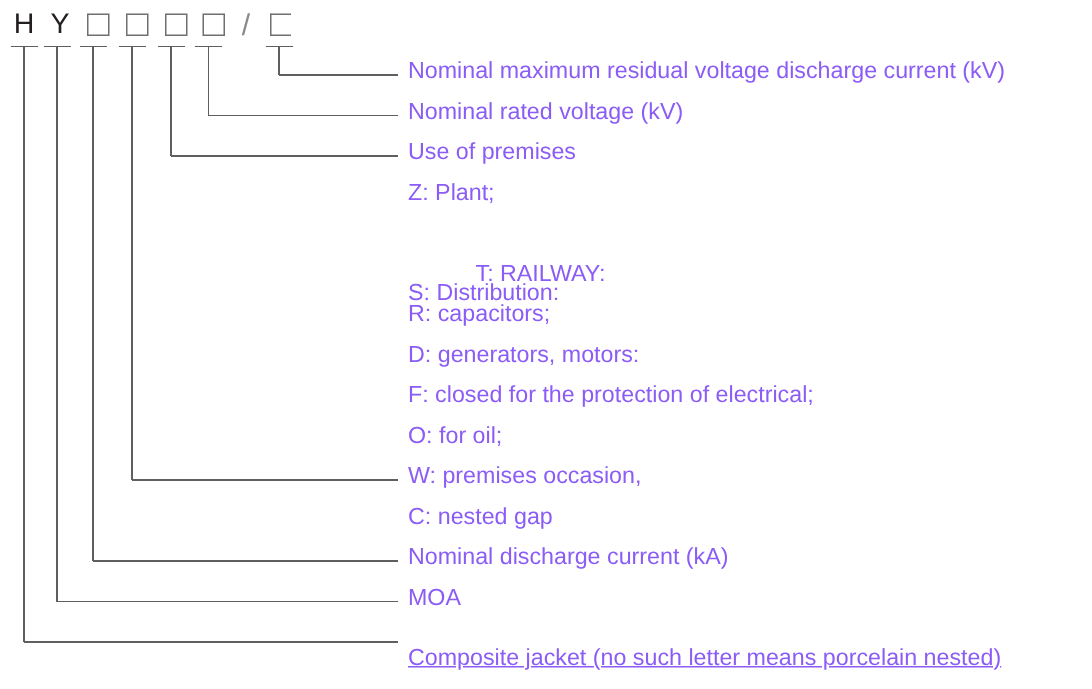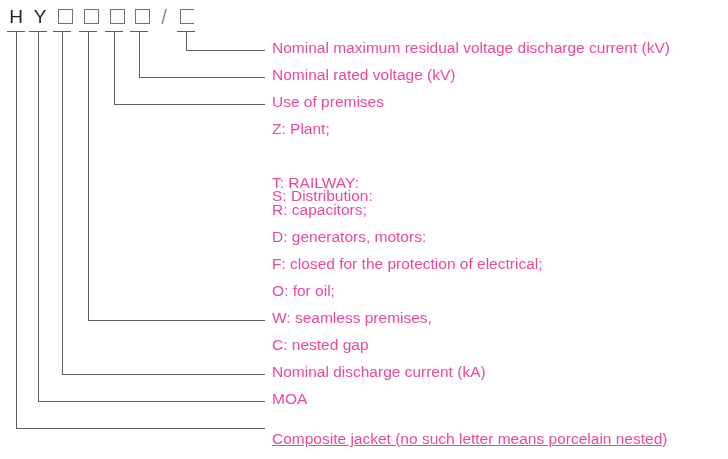--- a/index.html
+++ b/index.html
@@ -62,21 +62,21 @@
   .code-slash {
     font-size: 20px;
     color: #8a8a8a;
   }
   .label {
     position: absolute;
     left: 272px;
     font-size: 15.5px;
     line-height: 18px;
     white-space: nowrap;
-    color: #ec4899;
+    color: #8b5cf6;
   }
 </style>
 </head>
 <body>
 
 <div id="diagram">
 
   <div class="code-row">
       <div class="code-cell" style="left: 6px; width: 20px;"><span class="code-letter">H</span></div>
       <div class="code-cell" style="left: 30px; width: 20px;"><span class="code-letter">Y</span></div>
@@ -128,25 +128,25 @@
       <line x1="186" y1="31" x2="186" y2="50" stroke="#5f5f5f" stroke-width="1"></line>
       <line x1="186" y1="50" x2="265" y2="50" stroke="#5f5f5f" stroke-width="1"></line>
     </svg>
 
   <div id="labels-layer">
       <div class="label" style="top: 39px;">Nominal maximum residual voltage discharge current (kV)</div>
       <div class="label" style="top: 66px;">Nominal rated voltage (kV)</div>
       <div class="label" style="top: 93px;">Use of premises</div>
       <div class="label" style="top: 120px;">Z: Plant;</div>
       <div class="label" style="top: 147px; margin-top: 40px;">S: Distribution:</div>
-      <div class="label" style="top: 174px;">T: RAILWAY:</div>
+      <div class="label" style="top: 174px; margin-left: 45px;">T: RAILWAY:</div>
       <div class="label" style="top: 201px;">R: capacitors;</div>
       <div class="label" style="top: 228px;">D: generators, motors:</div>
       <div class="label" style="top: 255px;">F: closed for the protection of electrical;</div>
       <div class="label" style="top: 282px;">O: for oil;</div>
-      <div class="label" style="top: 309px;">W: seamless premises,</div>
+      <div class="label" style="top: 309px;">W: premises occasion,</div>
       <div class="label" style="top: 336px;">C: nested gap</div>
       <div class="label" style="top: 363px; text-align: right;">Nominal discharge current (kA)</div>
       <div class="label" style="top: 390px;">MOA</div>
       <div class="label" style="top: 430px; text-decoration: underline;">Composite jacket (no such letter means porcelain nested)</div>
     </div>
 
 </div>
 
 </body></html>

